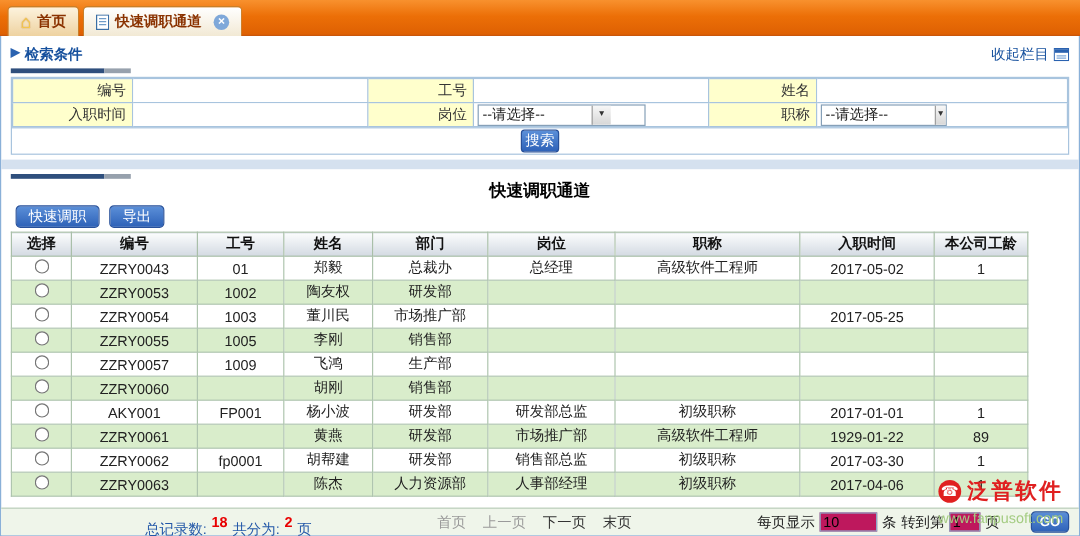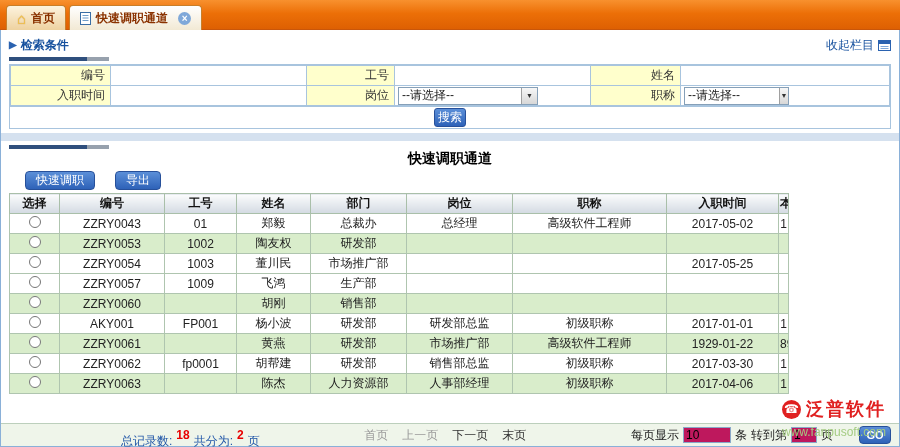--- a/index.html
+++ b/index.html
@@ -54,21 +54,21 @@
   .form-box { margin:3px 8px 0; border:1px solid #a8c4de; background:#fff; }
   .search-form { width:100%; border-collapse:collapse; table-layout:fixed; }
   .search-form td { border:1px solid #a8c4de; height:20px; padding:0; overflow:hidden; }
   .search-form td.lbl { background:#ffffcc; text-align:right; padding-right:5px; color:#333; }
   .search-form td.inp input {
     width:100%; height:19px; border:none; outline:none; padding:0 3px;
     font:12px "Liberation Sans", sans-serif; background:#fff;
   }
   .fake-select {
     margin-left:3px; width:140px; height:18px; border:1px solid #86a0b8; background:#fff;
-    display:flex; align-items:center; justify-content:space-between; cursor:pointer;gap:39px;
+    display:flex; align-items:center; cursor:pointer;gap:39px;
   }
   .fake-select.narrow { width:105px; }
   .fake-select .sel-text { padding-left:3px; color:#222; white-space:nowrap; }
   .fake-select .sel-arrow {
     width:16px; height:100%; border-left:1px solid #a0a0a0;
     background:linear-gradient(#f7f7f7,#d7d7d7); color:#333; font-size:7px;
     display:flex; align-items:center; justify-content:center;
   }
   .btn-row { border-top:1px solid #a8c4de; height:22px; display:flex; align-items:center; justify-content:center; }
   .btn-blue {
@@ -76,24 +76,24 @@
     border:1px solid #27509a; border-radius:3px; height:19px; padding:0 3px;
     font:12px "Liberation Sans", sans-serif; cursor:pointer; line-height:17px;
   }
 
   .gap { height:8px; margin-top:4px; background:#d5e1ef; }
 
   
   .main-panel { flex:1; display:flex; flex-direction:column; min-height:0; }
   .main-panel .hr-accent { margin-top:4px; }
   .page-title { height:19px; line-height:19px; text-align:center; font-size:14px; font-weight:bold; color:#000; }
-  .action-row { display:flex; gap:20px; padding:3px 24px; }
+  .action-row { display:flex; gap:8px; padding:3px 12px; }
   .action-row .btn-blue { border-radius:4px; padding:0 10px; }
 
-  .data-table { width:780px; margin:0 8px; border-collapse:collapse; table-layout:fixed; }
+  .data-table { width:848px; margin:0 8px; border-collapse:collapse; table-layout:fixed; }
   .data-table th {
     height:20px; border:1px solid #a9bfa9; font-size:12px; font-weight:bold; color:#111;
     background:linear-gradient(#fbfcfd,#d3dae2); white-space:nowrap; overflow:hidden;
   }
   .data-table td {
     height:17px; border:1px solid #afc5af; text-align:center;
     white-space:nowrap; overflow:hidden; background-clip:padding-box;
   }
   .data-table tr.alt td { background-color:#d9edcb; }
   .data-table input[type=radio] { width:12px; height:12px; margin:0; cursor:pointer; }
@@ -287,20 +287,31 @@
               <td><input type="radio" name="row-select" style=""></td>
               <td>ZZRY0054</td>
               <td>1003</td>
               <td>董川民</td>
               <td>市场推广部</td>
               <td>&nbsp;</td>
               <td>&nbsp;</td>
               <td>2017-05-25</td>
               <td>&nbsp;</td>
             </tr>
+            <tr class="alt">
+              <td><input type="radio" name="row-select" style=""></td>
+              <td>ZZRY0055</td>
+              <td>1005</td>
+              <td>李刚</td>
+              <td>销售部</td>
+              <td>&nbsp;</td>
+              <td>&nbsp;</td>
+              <td>&nbsp;</td>
+              <td>&nbsp;</td>
+            </tr>
             <tr>
               <td><input type="radio" name="row-select" style=""></td>
               <td>ZZRY0057</td>
               <td>1009</td>
               <td>飞鸿</td>
               <td>生产部</td>
               <td>&nbsp;</td>
               <td>&nbsp;</td>
               <td>&nbsp;</td>
               <td>&nbsp;</td>

